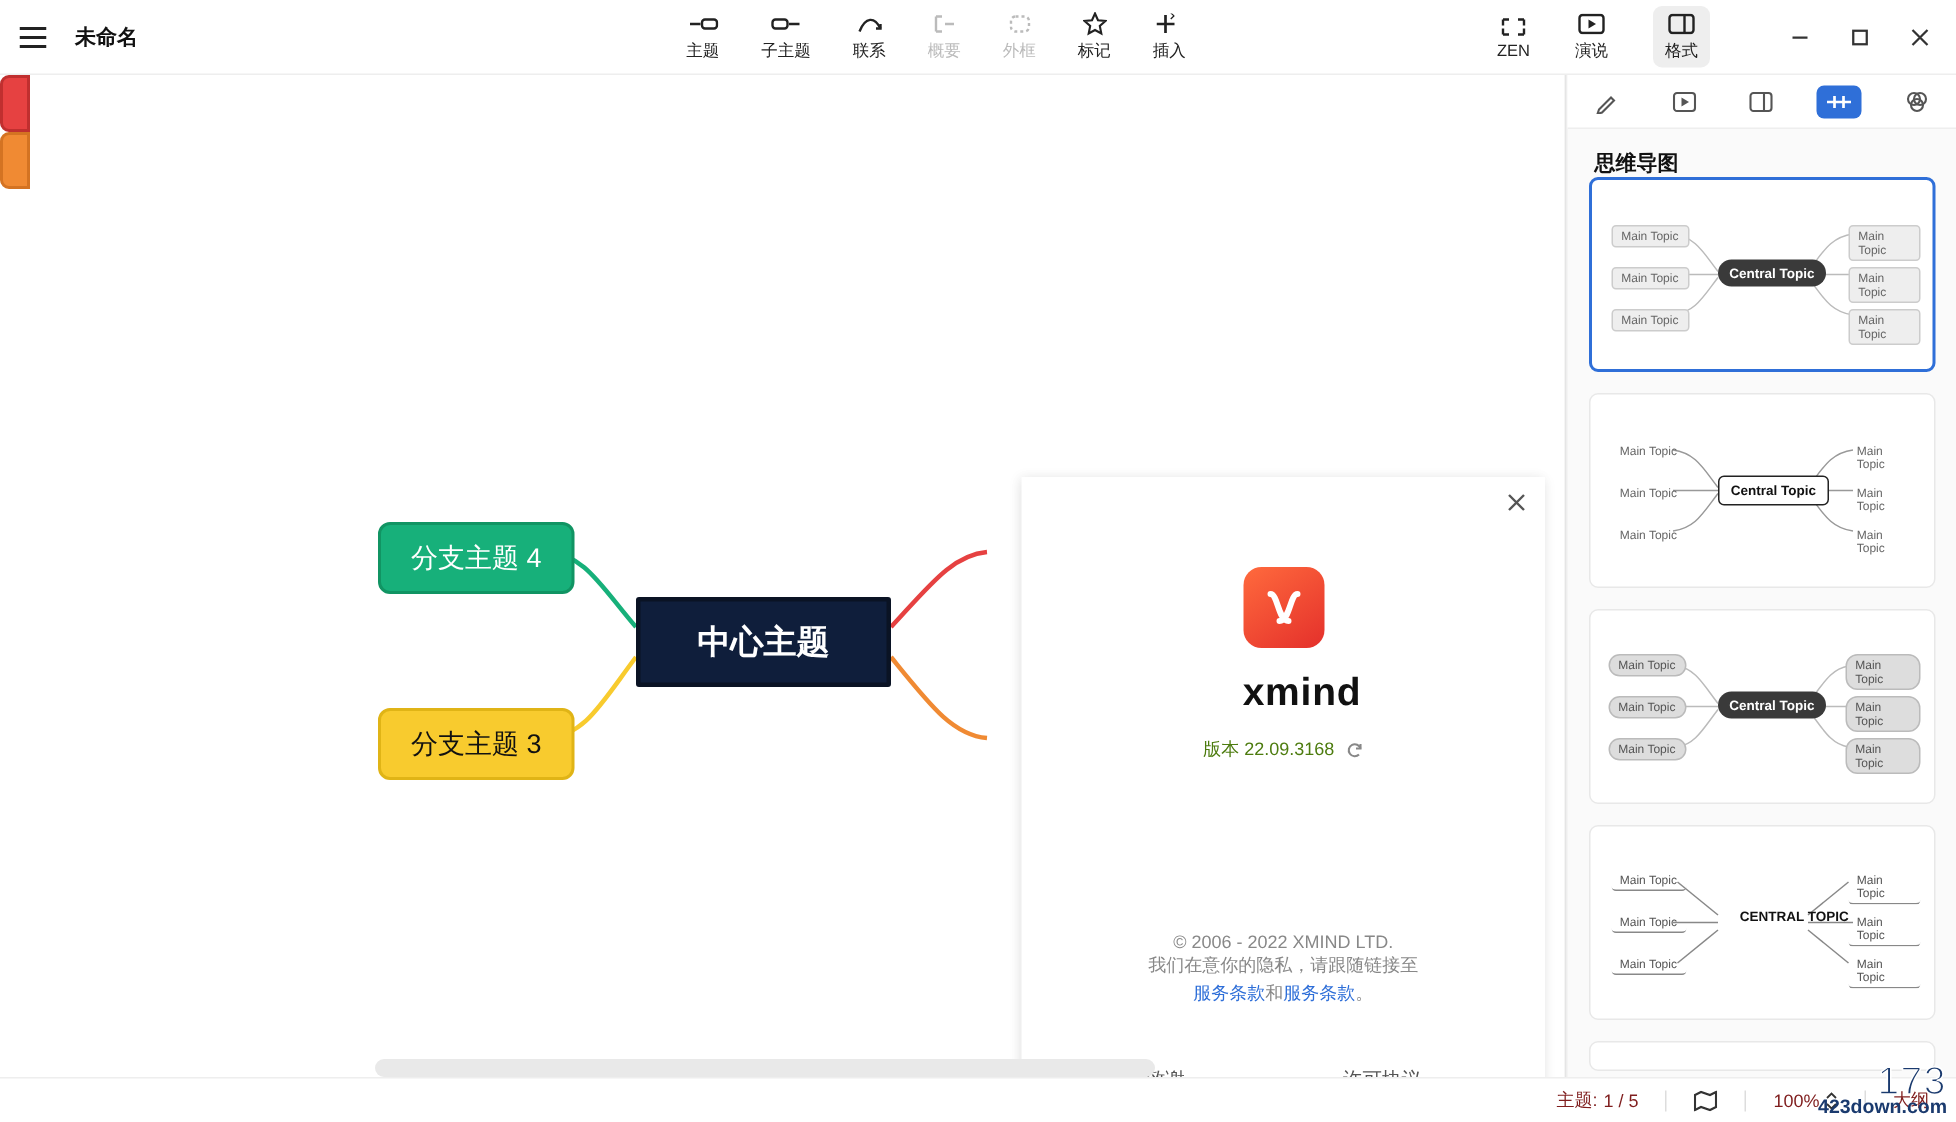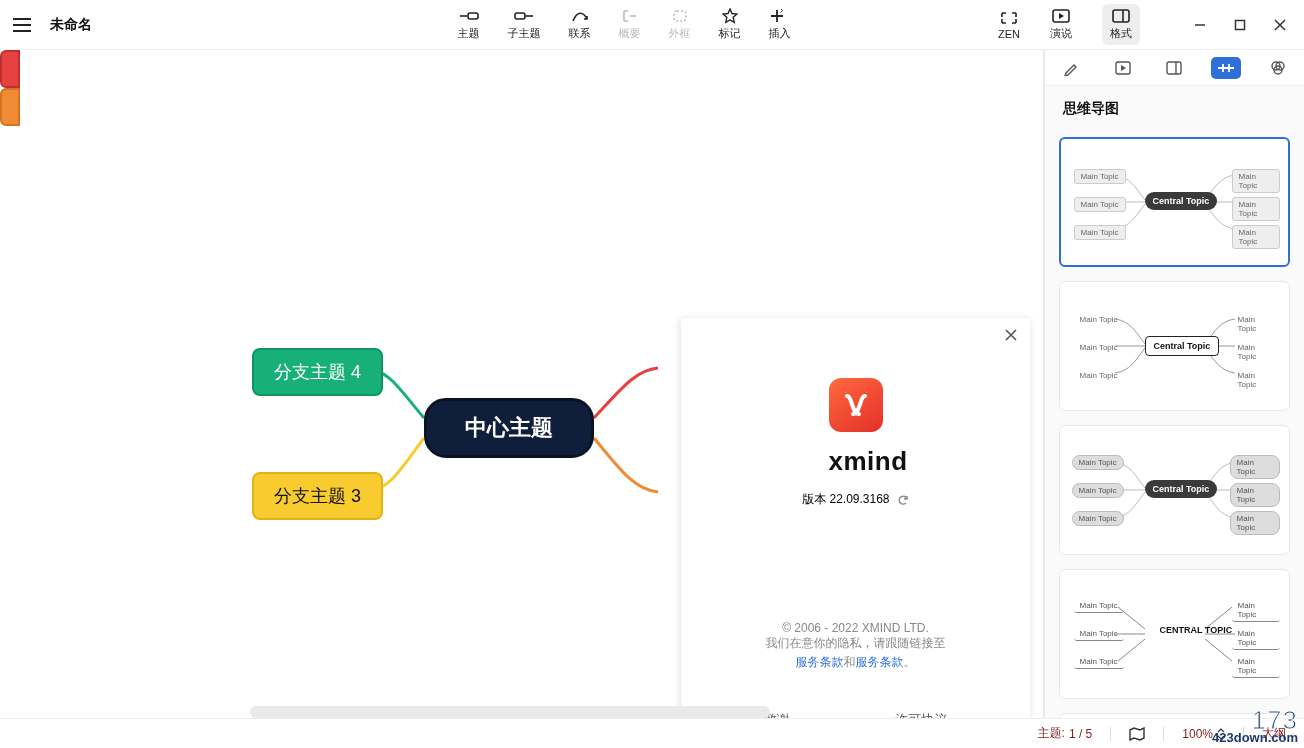--- a/index.html
+++ b/index.html
@@ -20,46 +20,46 @@
 .tb-btn2.active { background:#eee; border-radius:6px; padding:4px 8px; }
 .win-controls { display:flex; gap:20px; margin-left:20px; }
 .win-controls .win-icon { cursor:pointer; font-size:16px; color:#333; }
 
 
 .main { display:flex; height: calc(748px - 50px - 30px); }
 .canvas-wrap { flex:1; position:relative; overflow:hidden; border-right:1px solid #e5e5e5; }
 .canvas { position:relative; width:100%; height:100%; background:#fff; }
 
 
-.central { position:absolute; left:424px; top:348px; width:170px; height:60px; background:#0f1e3b; border:3px solid #0a1324; color:#fff; font-size:22px; font-weight:600; display:flex; align-items:center; justify-content:center; border-radius:22px; }
+.central { position:absolute; left:424px; top:348px; width:170px; height:60px; background:#0f1e3b; border:3px solid #0a1324; color:#fff; font-size:22px; font-weight:600; display:flex; align-items:center; justify-content:center; border-radius:2px; }
 .branch { position:absolute; padding:10px 20px; font-size:18px; color:#fff; border-radius:8px; }
 .b4 { left:252px; top:298px; background:#17b07a; border:2px solid #119463; }
 .b3 { left:252px; top:422px; background:#f8cb2e; border:2px solid #e0b416; color:#111; }
 .b1 { left:656px; top:298px; width:20px; height:38px; background:#e64141; border:2px solid #c02f2f; border-radius:6px 0 0 6px; }
 .b2 { left:656px; top:422px; width:20px; height:38px; background:#f08a33; border:2px solid #d47322; border-radius:6px 0 0 6px; }
 svg.links { position:absolute; left:0; top:0; width:100%; height:100%; pointer-events:none; }
 
 
 .dialog { position:absolute; left:681px; top:268px; width:349px; height:425px; background:#fff; box-shadow: -2px 0 8px rgba(0,0,0,.06), 0 2px 8px rgba(0,0,0,.08); display:flex; flex-direction:column; }
 .dialog .close { position:absolute; right:12px; top:10px; font-size:16px; color:#555; cursor:pointer; }
 .dialog .logo { width:54px; height:54px; margin:60px auto 14px; background:linear-gradient(145deg,#ff6a3d,#e4302b); border-radius:12px; display:flex; align-items:center; justify-content:center; }
 .dialog .brand { text-align:center; font-size:26px; font-weight:700; color:#111; letter-spacing:.5px;padding-left:25px; }
-.dialog .ver { text-align:center; font-size:12px; color:#000000; margin-top:14px; }
+.dialog .ver { text-align:center; font-size:12px; color:#4d7c0f; margin-top:14px; }
 .dialog .footer-block { margin-top:auto; text-align:center; font-size:12px; color:#888; padding:0 20px; }
 .dialog .links { text-align:center; font-size:12px; margin-top:2px; }
 .dialog .links a { color:#2f6fd8; text-decoration:none; }
 .dialog .btm { display:flex; justify-content:space-around; padding:18px 30px 14px; margin-top:22px; }
 .dialog .btm span { font-size:13px; color:#555; cursor:pointer; }
 
 
 .right-panel { width:260px; background:#fafafa; border-left:1px solid #eee; display:flex; flex-direction:column; }
 .rp-tabs { height:36px; display:flex; align-items:center; justify-content:space-around; border-bottom:1px solid #eee; background:#fff; }
 .rp-tab { width:30px; height:22px; display:flex; align-items:center; justify-content:center; border-radius:5px; cursor:pointer; color:#555; }
 .rp-tab.active { background:#2f6fd8; color:#fff; }
-.rp-title { font-size:14px; font-weight:700; color:#111; padding:14px 18px 19px; }
+.rp-title { font-size:14px; font-weight:700; color:#111; padding:14px 18px 0; }
 .rp-scroll { flex:1; overflow-y:auto; padding:0 14px 10px; }
 .style-card { border:1px solid #e8e8e8; background:#fff; height:130px; border-radius:6px; margin-bottom:14px; display:flex; align-items:center; justify-content:center; position:relative; cursor:pointer; }
 .style-card.selected { border:2px solid #2f6fd8; }
 .mini { position:relative; width:210px; height:90px; }
 .mini .ct { position:absolute; left:75px; top:35px; padding:4px 8px; font-size:9px; font-weight:700; border-radius:4px; }
 .mini .mt { position:absolute; padding:2px 6px; font-size:8px; border-radius:3px; }
 .mini svg { position:absolute; left:0; top:0; width:100%; height:100%; }
 
 
 .footer { height:30px; border-top:1px solid #eee; background:#fff; display:flex; align-items:center; justify-content:flex-end; gap:18px; padding:0 18px; font-size:12px; color:#7f1d1d; }

